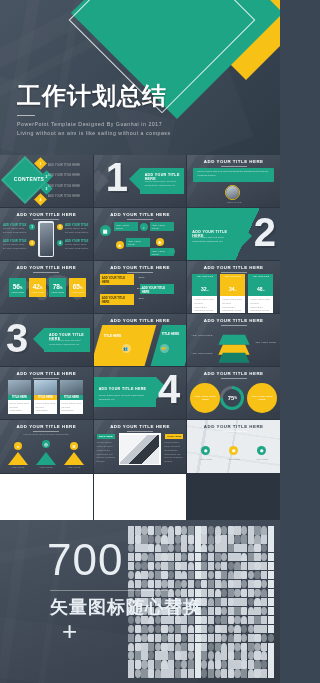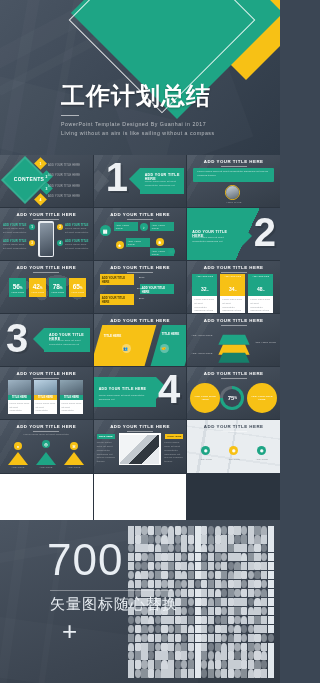--- a/index.html
+++ b/index.html
@@ -23,21 +23,21 @@
   .c5 { left:-30px; top:95px; width:200px;height:70px; transform:rotate(14deg); background:rgba(255,255,255,.03); }
   .c6 { left:120px; top:60px; width:120px;height:100px; transform:rotate(-20deg); background:rgba(0,0,0,.12); }
 
   .shape-yellow { position:absolute; right:-14px; top:-36px; width:96px; height:96px;
                   background:#f7c115; transform:rotate(45deg); }
   .shape-green  { position:absolute; right:28px; top:-62px; width:150px; height:150px;
                   background:#1ea585; transform:rotate(45deg); }
   .shape-outline{ position:absolute; right:52px; top:-46px; width:132px; height:132px;
                   border:1px solid rgba(255,255,255,.85); transform:rotate(45deg); }
 
-  .cover-text { position:absolute; left:17px; bottom:17px; z-index:5;margin-left:44px; }
+  .cover-text { position:absolute; left:17px; bottom:17px; z-index:5; }
   .cover-title { color:#fff; font-size:24px; font-weight:700; letter-spacing:1px;
                  line-height:1.1; text-shadow:0 1px 2px rgba(0,0,0,.35); }
   .cover-rule { width:18px; height:1px; background:rgba(255,255,255,.6); margin:5px 0 4px; }
   .cover-sub { color:rgba(255,255,255,.62); font-size:5.2px; letter-spacing:.55px; line-height:1.75; }
 
   
   .grid { position:absolute; top:155px; left:0; width:280px; height:365px;
           display:grid; grid-template-columns:repeat(3,1fr); grid-template-rows:repeat(7,52.1px);
           gap:1px; background:#2b343f; }
   .slide { position:relative; overflow:hidden; background:#3c4754; }
@@ -136,22 +136,22 @@
   .footer-photo i { position:absolute; background:rgba(255,255,255,.05); }
   .f1 { left:8px;  top:0; width:10px; height:163px; transform:skewX(-8deg); }
   .f2 { left:50px; top:0; width:6px;  height:163px; transform:skewX(-8deg); }
   .f3 { left:-10px;top:18px;width:190px;height:10px; transform:rotate(-10deg); }
   .f4 { left:-20px;top:110px;width:220px;height:60px;transform:rotate(8deg); background:rgba(0,0,0,.10); }
 
   .f-num { position:absolute; left:47px; top:18px; color:#e9eef3; font-size:44px;
            font-weight:300; letter-spacing:1px; line-height:1; }
   .f-rule { position:absolute; left:50px; top:70px; width:122px; height:1px;
             background:rgba(255,255,255,.35); }
-  .f-cn { position:absolute; left:50px; top:75px; color:#e9eef3; font-size:15px;
-          font-weight:400; letter-spacing:1px; }
+  .f-cn { position:absolute; left:50px; top:75px; color:#e9eef3; font-size:18px;
+          font-weight:700; letter-spacing:1px; }
   .f-plus { position:absolute; left:62px; top:98px; color:#e9eef3; font-size:26px;
             font-weight:300; line-height:1; }
 
   .icons { position:absolute; left:128px; top:6px; width:146px; height:152px;
            display:grid; grid-template-columns:repeat(22,1fr); gap:.4px; }
   .icons i { display:block; width:100%; padding-bottom:100%;
              background:rgba(236,241,246,.80); }
   .icons i:nth-child(3n)   { border-radius:50%; background:rgba(236,241,246,.62); }
   .icons i:nth-child(4n)   { border-radius:1px; background:rgba(236,241,246,.86); }
   .icons i:nth-child(5n)   { background:rgba(236,241,246,.45); }

